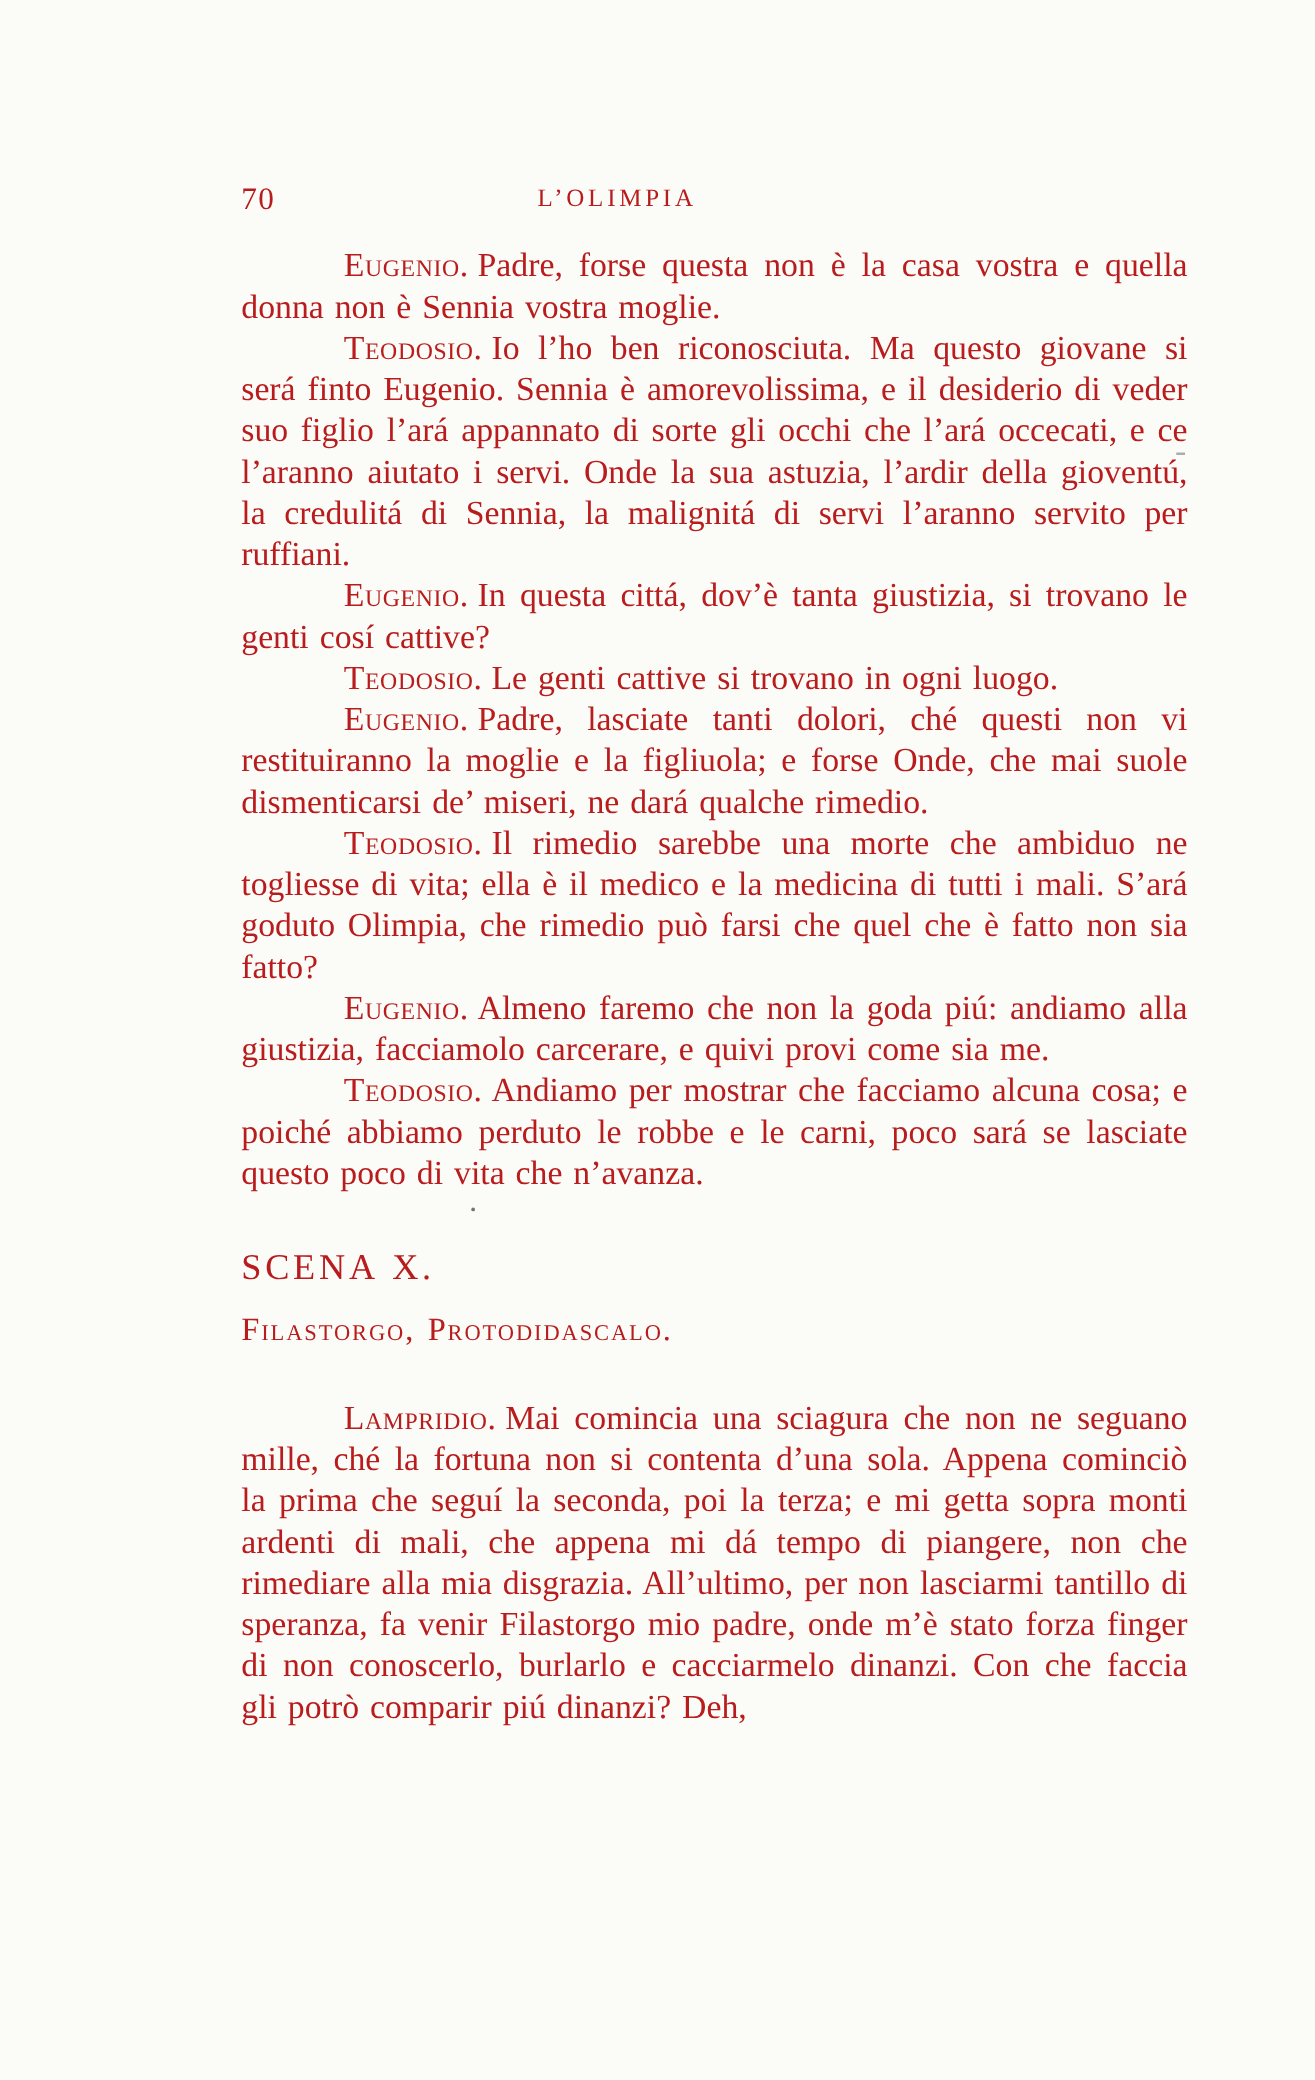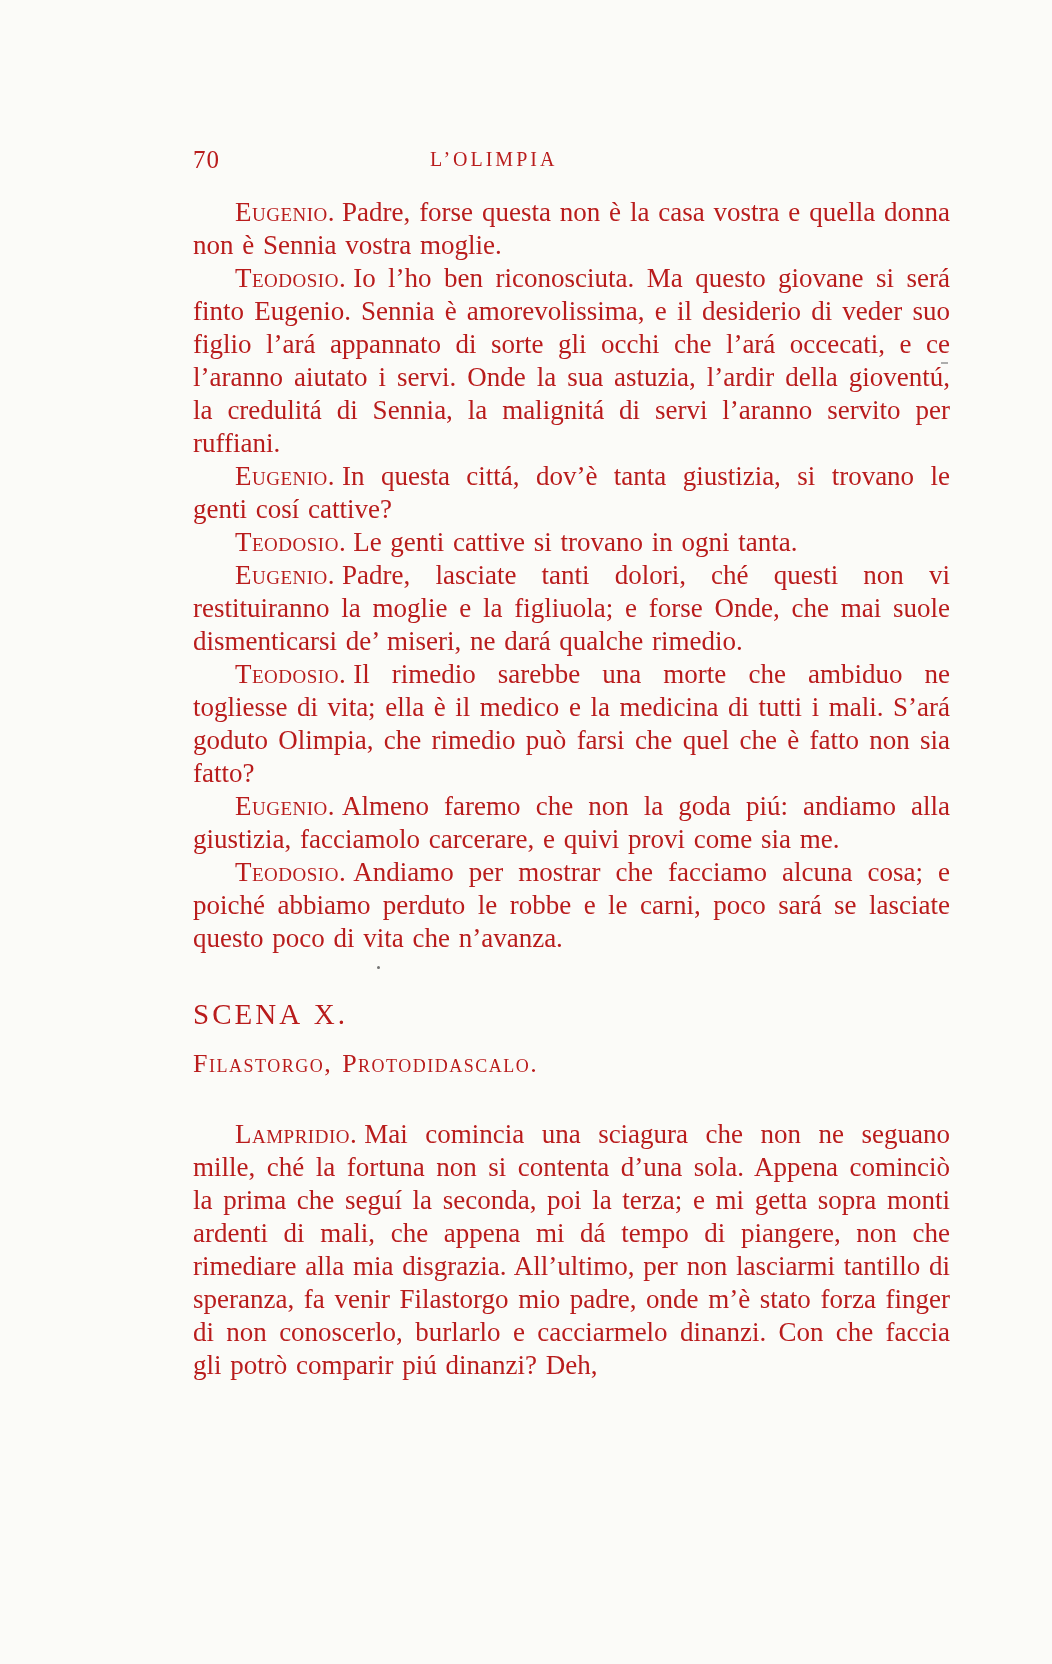--- a/index.html
+++ b/index.html
@@ -49,20 +49,21 @@
     word-spacing: 2px;
   }
   p.dialogue {
     margin: 0;
     text-indent: 42px;
   }
   .speaker {
     font-variant-caps: small-caps;
     letter-spacing: 0.5px;
     margin-right: 7px;
+    margin-left: 40px;
   }
   .scene-block {
     margin-top: 43px;
     text-align: left;
     text-indent: 0;
   }
   .scene-heading {
     margin: 0;
     font-weight: normal;
     font-size: 29px;
@@ -106,21 +107,21 @@
     <span class="page-number">70</span>
     <span class="running-title">L’OLIMPIA</span>
   </header>
 
   <main class="text-block">
 
     <div id="dialogue-top">
         <p class="dialogue"><span class="speaker">Eugenio.</span><span class="speech">Padre, forse questa non è la casa vostra e quella donna non è Sennia vostra moglie.</span></p>
         <p class="dialogue"><span class="speaker">Teodosio.</span><span class="speech">Io l’ho ben riconosciuta. Ma questo giovane si será finto Eugenio. Sennia è amorevolissima, e il desiderio di veder suo figlio l’ará appannato di sorte gli occhi che l’ará occecati, e ce l’aranno aiutato i servi. Onde la sua astuzia, l’ardir della gioventú, la credulitá di Sennia, la malignitá di servi l’aranno servito per ruffiani.</span></p>
         <p class="dialogue"><span class="speaker">Eugenio.</span><span class="speech">In questa cittá, dov’è tanta giustizia, si trovano le genti cosí cattive?</span></p>
-        <p class="dialogue"><span class="speaker">Teodosio.</span><span class="speech">Le genti cattive si trovano in ogni tanta.</span></p>
+        <p class="dialogue"><span class="speaker">Teodosio.</span><span class="speech">Le genti cattive si trovano in ogni luogo.</span></p>
         <p class="dialogue"><span class="speaker">Eugenio.</span><span class="speech">Padre, lasciate tanti dolori, ché questi non vi restituiranno la moglie e la figliuola; e forse Onde, che mai suole dismenticarsi de’ miseri, ne dará qualche rimedio.</span></p>
         <p class="dialogue"><span class="speaker">Teodosio.</span><span class="speech">Il rimedio sarebbe una morte che ambiduo ne togliesse di vita; ella è il medico e la medicina di tutti i mali. S’ará goduto Olimpia, che rimedio può farsi che quel che è fatto non sia fatto?</span></p>
         <p class="dialogue"><span class="speaker">Eugenio.</span><span class="speech">Almeno faremo che non la goda piú: andiamo alla giustizia, facciamolo carcerare, e quivi provi come sia me.</span></p>
         <p class="dialogue"><span class="speaker">Teodosio.</span><span class="speech">Andiamo per mostrar che facciamo alcuna cosa; e poiché abbiamo perduto le robbe e le carni, poco sará se lasciate questo poco di vita che n’avanza.</span></p>
       </div>
 
     <div class="scene-block">
       <h2 class="scene-heading">SCENA X.</h2>
       <div class="scene-characters">Filastorgo, Protodidascalo.</div>
     </div>

